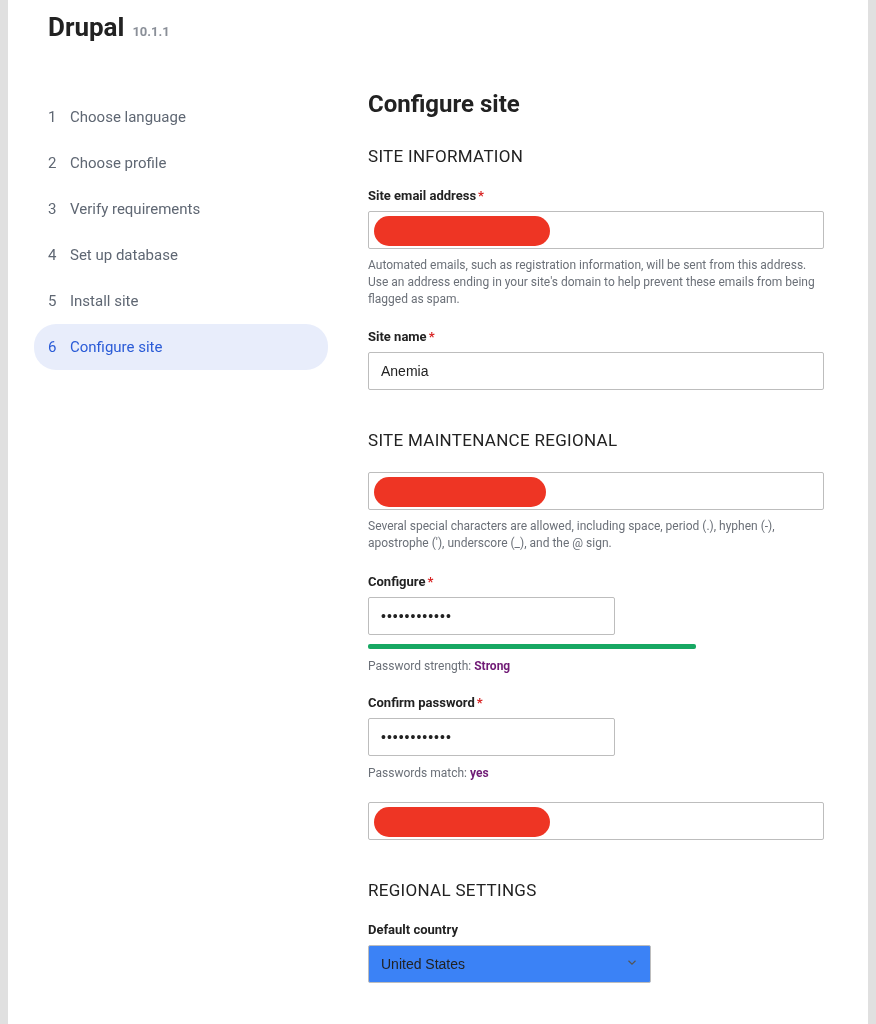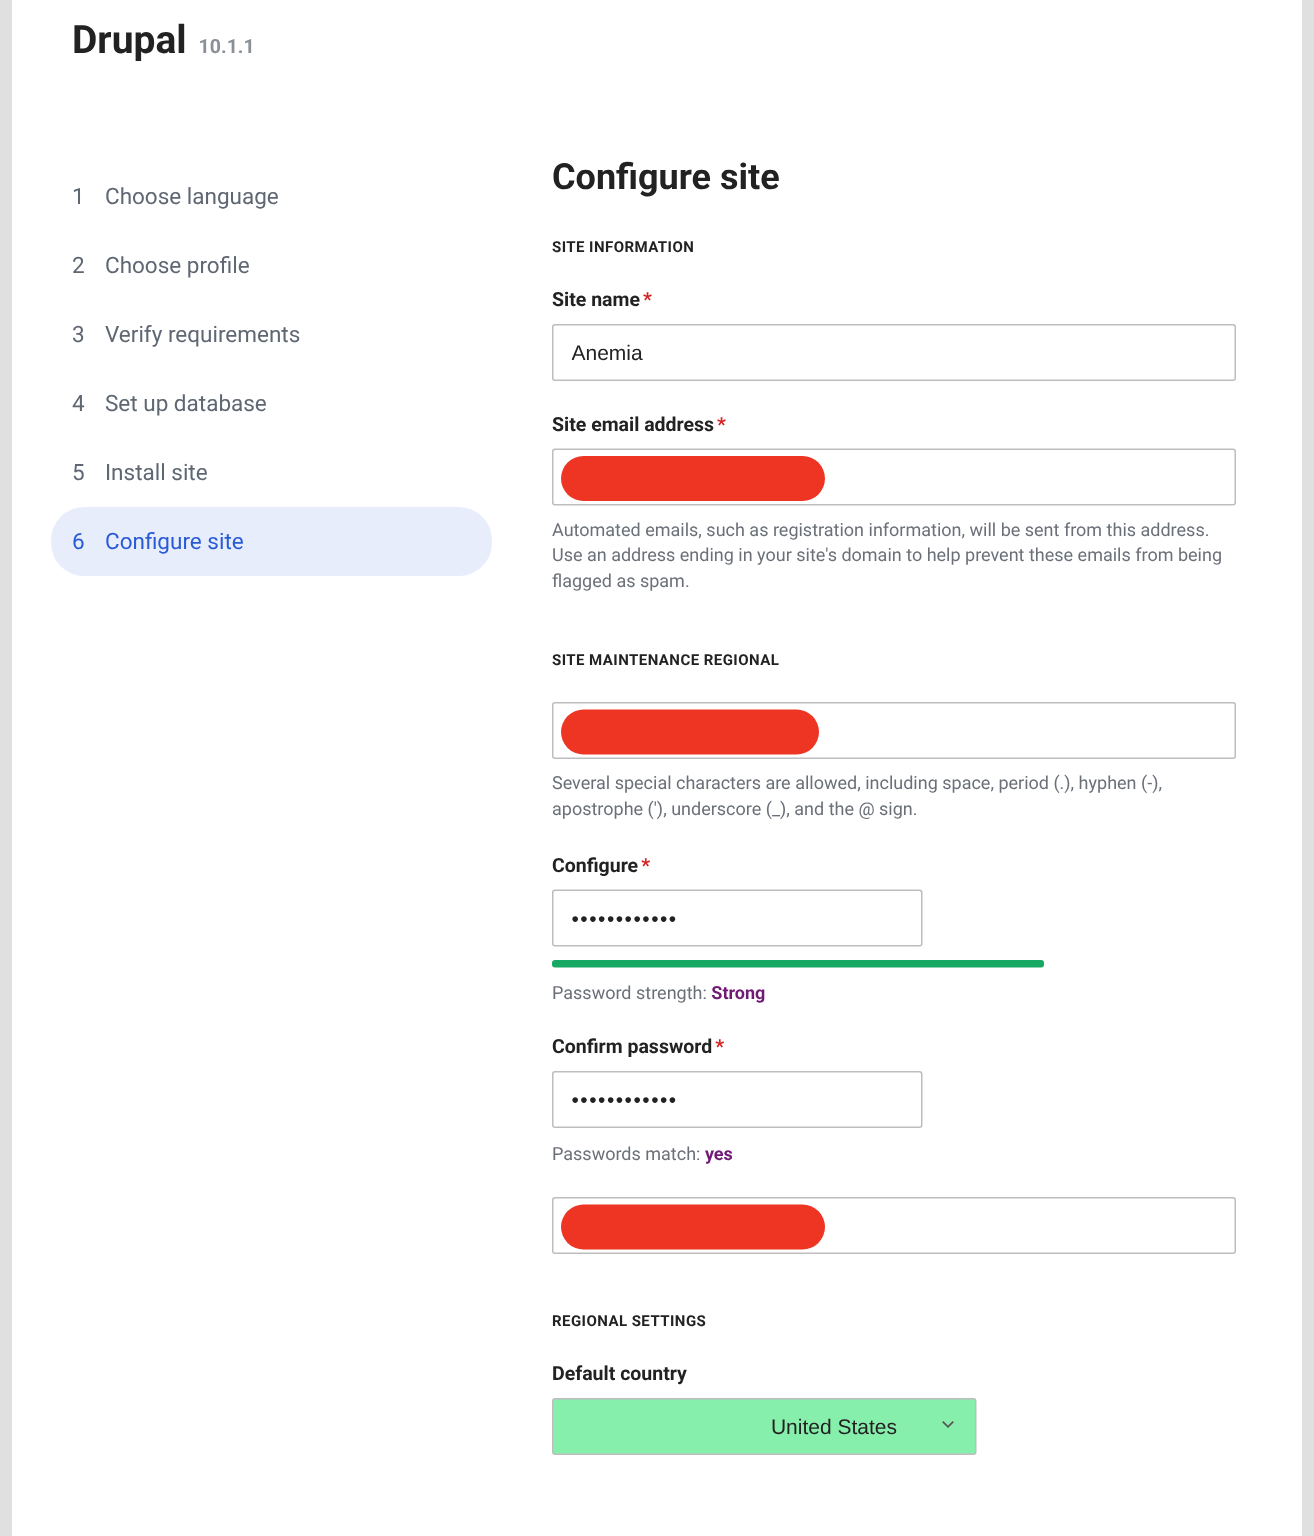--- a/index.html
+++ b/index.html
@@ -17,21 +17,21 @@
     .page-container {
       background: #fff;
       margin: 0 8px;
       height: 100%;
       padding: 12px 40px 0 40px;
     }
     .header {
       display: flex;
       align-items: baseline;
       gap: 8px;
-      margin-bottom: 62px;
+      margin-bottom: 48px;
     }
     .brand {
       font-size: 26px;
       font-weight: 700;
       color: #222;
     }
     .version {
       font-size: 13px;
       color: #8a8f98;
       font-weight: 700;
@@ -67,22 +67,22 @@
       flex: 1;
       padding-right: 4px;
     }
     .page-title {
       font-size: 24px;
       font-weight: 700;
       color: #222;
       margin-bottom: 28px;
     }
     .section-title {
-      font-size: 10px;
-      font-weight: 700;
+      font-size: 17px;
+      font-weight: 400;
       letter-spacing: 0.3px;
       color: #222;
       margin-bottom: 22px;
       margin-top: 40px;
     }
     .section-title.first {
       margin-top: 0;
     }
     .form-group {
       margin-bottom: 22px;
@@ -149,24 +149,23 @@
       position: relative;
       display: inline-block;
     }
     .select-input {
       appearance: none;
       -webkit-appearance: none;
       padding: 10px 52px 10px 12px;
       font-size: 14px;
       border: 1px solid #bdbdbd;
       border-radius: 2px;
-      background: #86efac;
+      background: #3b82f6;
       color: #222;
       cursor: pointer;
-      text-align: right;
     }
     .select-wrap.wide .select-input {
       width: 283px;
     }
     .chevron {
       position: absolute;
       right: 12px;
       top: 50%;
       transform: translateY(-50%);
       pointer-events: none;
@@ -216,34 +215,34 @@
       </div>
     </nav>
 
     <main class="main">
       <h1 class="page-title">Configure site</h1>
 
       <h2 class="section-title first">SITE INFORMATION</h2>
 
       <div class="form-group">
         <label class="form-label">
-          <span>Site name</span><span class="required-mark">*</span>
-        </label>
-        <input type="text" class="text-input" value="Anemia" style="">
-      </div>
-
-      <div class="form-group">
-        <label class="form-label">
           <span>Site email address</span><span class="required-mark">*</span>
         </label>
         <div class="redacted-input">
           <input type="text" class="text-input" value="" style="">
           <div class="redacted-pill" style="width:176px;"></div>
         </div>
         <p class="help-text">Automated emails, such as registration information, will be sent from this address. Use an address ending in your site's domain to help prevent these emails from being flagged as spam.</p>
+      </div>
+
+      <div class="form-group">
+        <label class="form-label">
+          <span>Site name</span><span class="required-mark">*</span>
+        </label>
+        <input type="text" class="text-input" value="Anemia" style="">
       </div>
 
       <h2 class="section-title">SITE MAINTENANCE REGIONAL</h2>
 
       <div class="form-group">
         <div class="redacted-input">
           <input type="text" class="text-input" value="" style="">
           <div class="redacted-pill" style="width:172px;"></div>
         </div>
         <p class="help-text">Several special characters are allowed, including space, period (.), hyphen (-), apostrophe ('), underscore (_), and the @ sign.</p>

